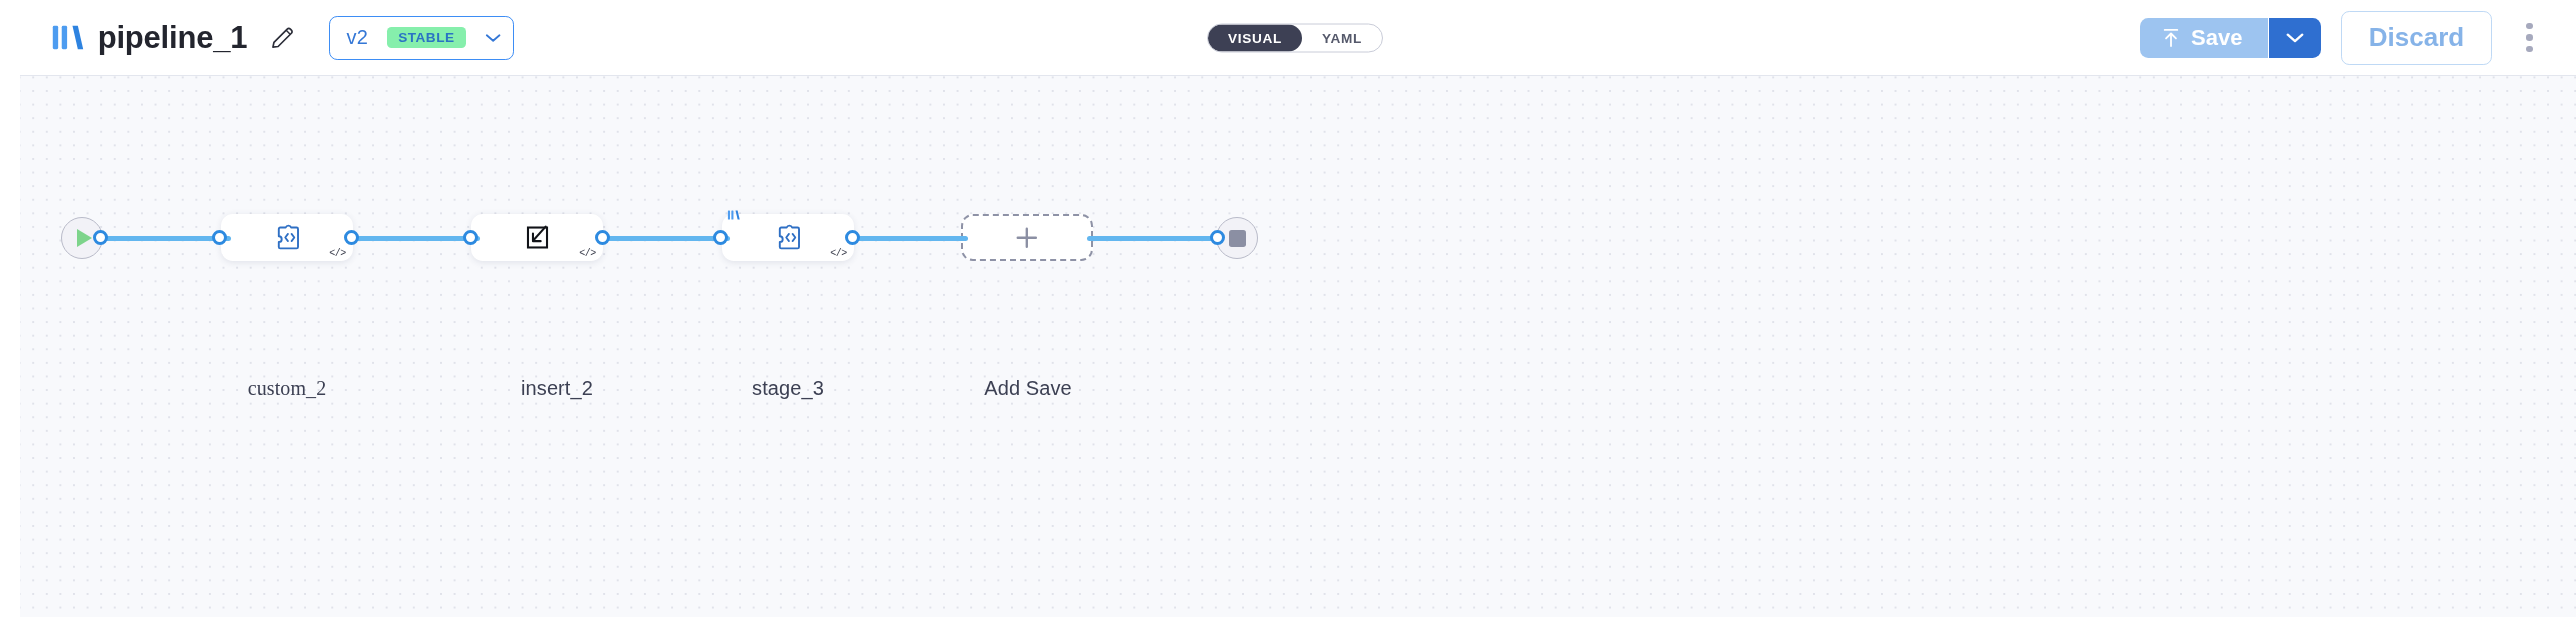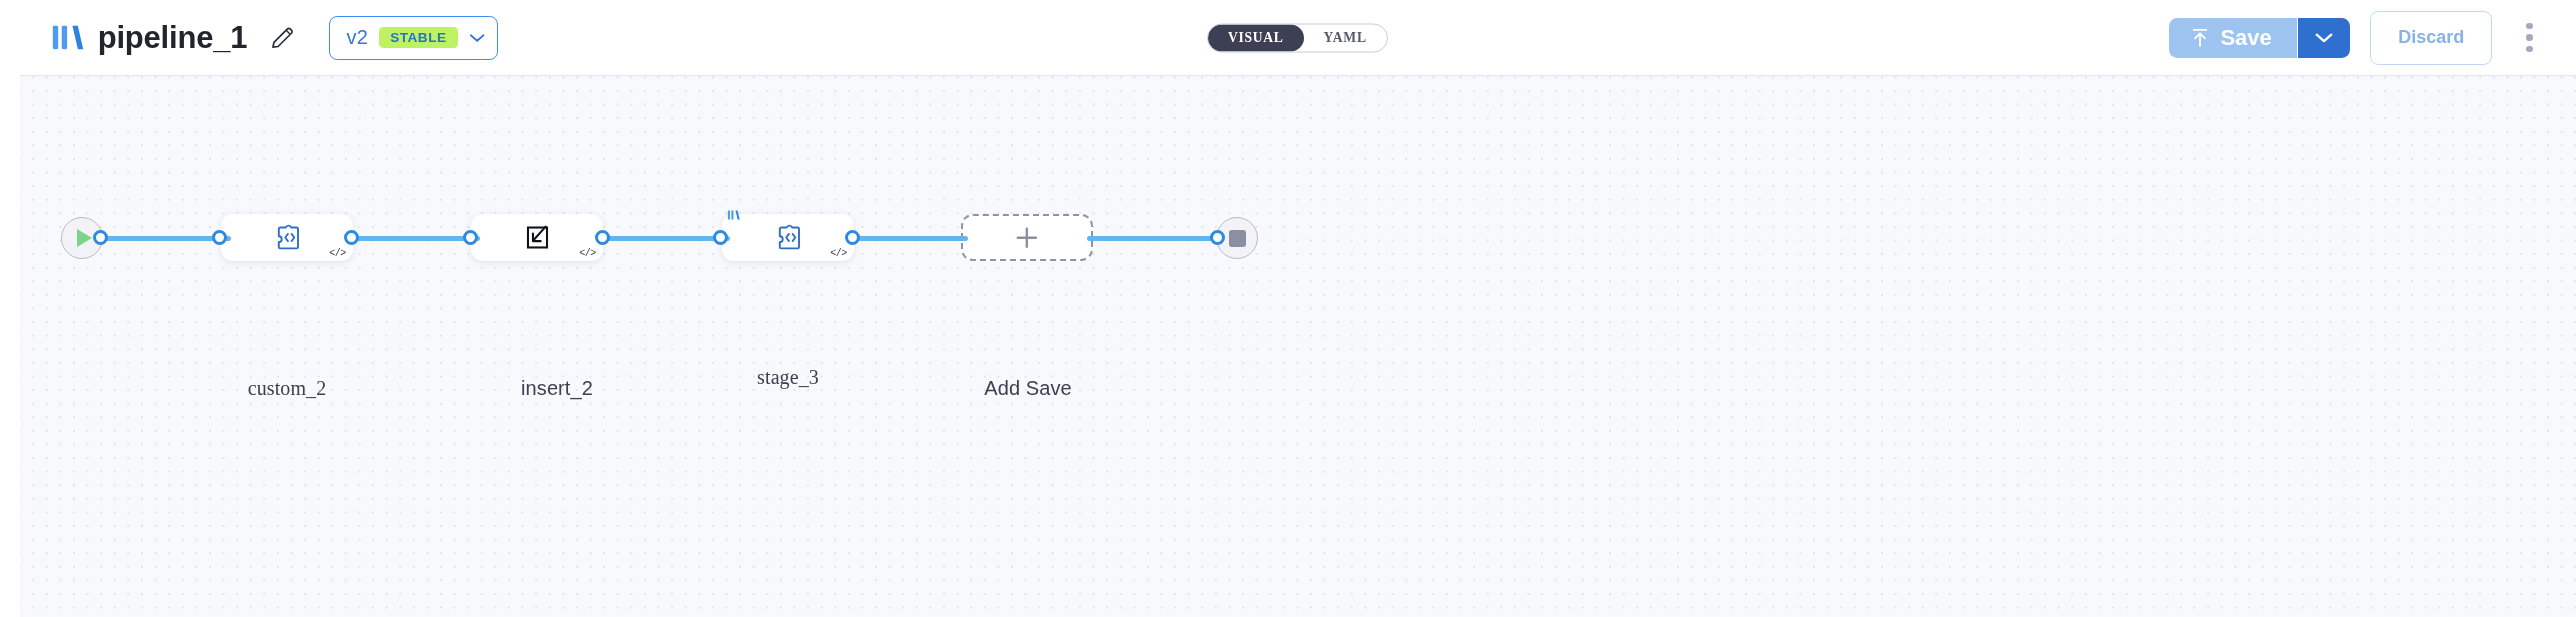--- a/index.html
+++ b/index.html
@@ -65,35 +65,35 @@
   }
 
   .version-selector {
     margin-left: 33px;
     height: 44px;
     border: 1.5px solid #3d8df5;
     border-radius: 8.2px;
     display: flex;
     align-items: center;
     padding: 0 11.8px 0 16.3px;
-    gap: 11px;
+    gap: 19px;
     cursor: pointer;
     background: #fff;
     flex: none;
   }
 
   .version-num {
     font-size: 20px;
     color: #3477d6;
     font-weight: 500;
     letter-spacing: 0.2px;
   }
 
   .version-badge {
-    background: #bef264;
+    background: #86efac;
     color: #2a73c4;
     font-size: 13.6px;
     font-weight: bold;
     letter-spacing: 0.5px;
     border-radius: 4.5px;
     padding: 4.5px 11px 3.6px 11px;
     line-height: 1;
   }
 
   .chev {
@@ -126,21 +126,20 @@
     font-weight: bold;
     letter-spacing: 0.7px;
     display: flex;
     align-items: center;
     justify-content: center;
     padding: 0 20px;
     cursor: pointer;
     color: #55596b;
     border-radius: 907px;
     height: 100%;
-    font-family: Liberation Serif, serif;
   }
 
   .view-toggle .seg.active {
     background: #3d4054;
     color: #ffffff;
   }
 
   
   .tb-right {
     margin-left: auto;
@@ -182,21 +181,21 @@
     cursor: pointer;
     border-left: 0.9px solid #ffffff;
   }
 
   .discard-btn {
     height: 54px;
     border: 1.4px solid #bfd9f5;
     border-radius: 8.2px;
     background: #ffffff;
     color: #86b3e8;
-    font-size: 18px;
+    font-size: 26px;
     font-weight: bold;
     padding: 0 27px;
     cursor: pointer;
     font-family: "Liberation Sans", sans-serif;
   }
 
   .kebab {
     width: 31px;
     height: 42px;
     display: flex;
@@ -449,21 +448,21 @@
         <svg class="node-icon" width="31" height="29" viewBox="0 0 34 32">
           <path d="M9 5 h6 a3.2 3.2 0 0 1 6 0 h6 a1.6 1.6 0 0 1 1.6 1.6 v19.8 a1.6 1.6 0 0 1 -1.6 1.6 H9
                    a1.6 1.6 0 0 1 -1.6 -1.6 v-5.4 a3.2 3.2 0 0 0 0 -6.4 V6.6 A1.6 1.6 0 0 1 9 5 z" fill="none" stroke="#2e6fc4" stroke-width="2.1" stroke-linejoin="round"></path>
           <path d="M17.5 12 L14.5 16 L17.5 20" fill="none" stroke="#2e6fc4" stroke-width="2" stroke-linecap="round" stroke-linejoin="round"></path>
           <path d="M21.5 12 L24.5 16 L21.5 20" fill="none" stroke="#2e6fc4" stroke-width="2" stroke-linecap="round" stroke-linejoin="round"></path>
         </svg>
         <span class="node-codebadge">&lt;/&gt;</span>
       </div>
       <div class="port" style="left:693px; top:154px;"></div>
       <div class="port" style="left:825px; top:154px;"></div>
-      <div class="node-label" style="left:679px; top:290px; width:178px;font-family:Liberation Serif, serif;">stage_3</div>
+      <div class="node-label" style="left:679px; top:301px; width:178px;">stage_3</div>
 
       <div class="add-stage" style="left:941px; top:138px; width:132px;">
         <svg class="plus-ico" viewBox="0 0 26 26">
           <path d="M13 3 V23 M3 13 H23" stroke="#8b8fa3" stroke-width="2.6" stroke-linecap="round" fill="none"></path>
         </svg>
       </div>
       <div class="node-label" style="left:919px; top:301px; width:178px;">Add Save</div>
 
       <div class="port" style="left:1190px; top:154px;"></div>
       <div class="term" style="left:1196px; top:141px;">

